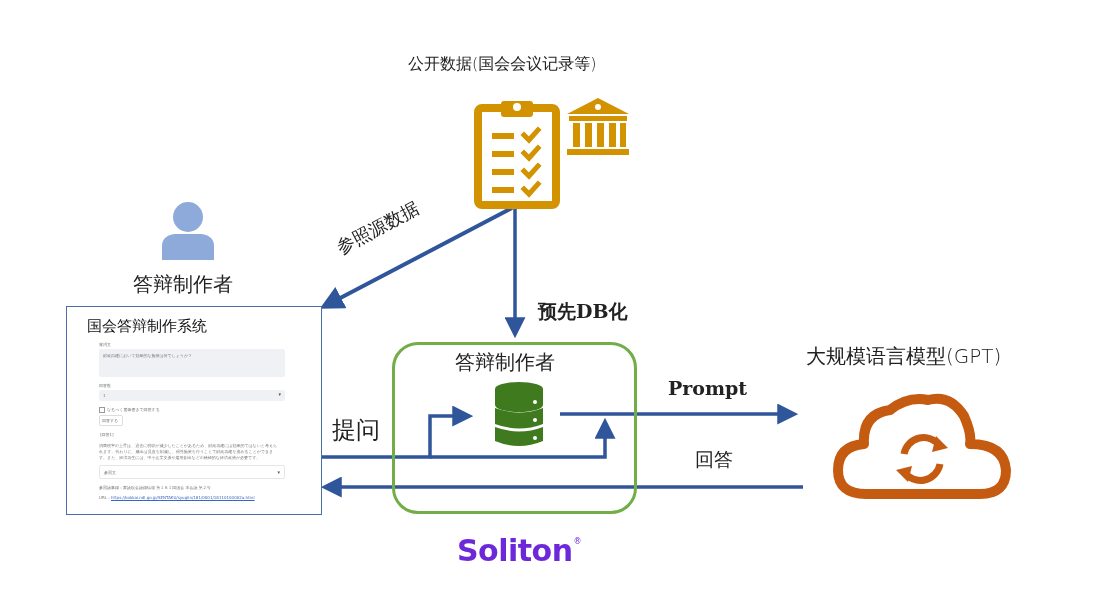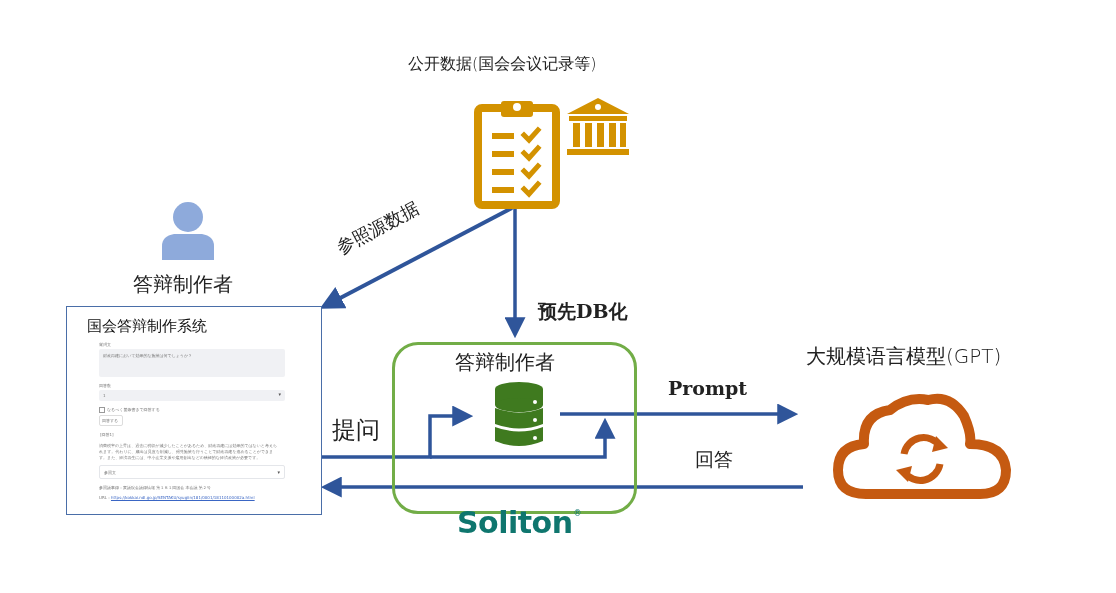--- a/index.html
+++ b/index.html
@@ -23,22 +23,22 @@
                 background:#f0f1f4; border-radius:2px; }
   .app-select2 { position:absolute; left:32px; top:158px; width:186px; height:14px;
                  background:#fff; border:1px solid #e4e6ea; border-radius:2px; box-sizing:border-box; }
   .app-check { position:absolute; left:32px; top:100px; width:4px; height:4px; border:1px solid #999; }
   .app-btn { position:absolute; left:32px; top:108px; width:22px; height:9px; border:1px solid #ddd; border-radius:2px; }
   .chev { position:absolute; right:4px; top:1px; font-size:5px; color:#555; }
   .link { color:#3a66c4; text-decoration:underline; }
 
   .retrieval-box { position:absolute; left:392px; top:342px; width:245px; height:172px;
                    border:3px solid #72ad47; border-radius:26px; box-sizing:border-box; }
-  .soliton { position:absolute; left:457px; top:508px; font-family:"DejaVu Sans","Liberation Sans",sans-serif;
-             font-weight:bold; font-size:30px; color:#0f766e; letter-spacing:-0.5px; line-height:1; }
+  .soliton { position:absolute; left:457px; top:536px; font-family:"DejaVu Sans","Liberation Sans",sans-serif;
+             font-weight:bold; font-size:30px; color:#6d28d9; letter-spacing:-0.5px; line-height:1; }
   .soliton sup { font-size:8px; vertical-align:top; position:relative; top:2px; margin-left:1px; font-weight:normal; }
 </style>
 </head>
 <body>
 
 <svg id="arrows" width="1116" height="593">
   <defs>
     <marker id="ah" markerWidth="6" markerHeight="6" refX="4.5" refY="3" orient="auto" markerUnits="strokeWidth">
       <path d="M0,0 L6,3 L0,6 Z" fill="#2f559a"></path>
     </marker>

